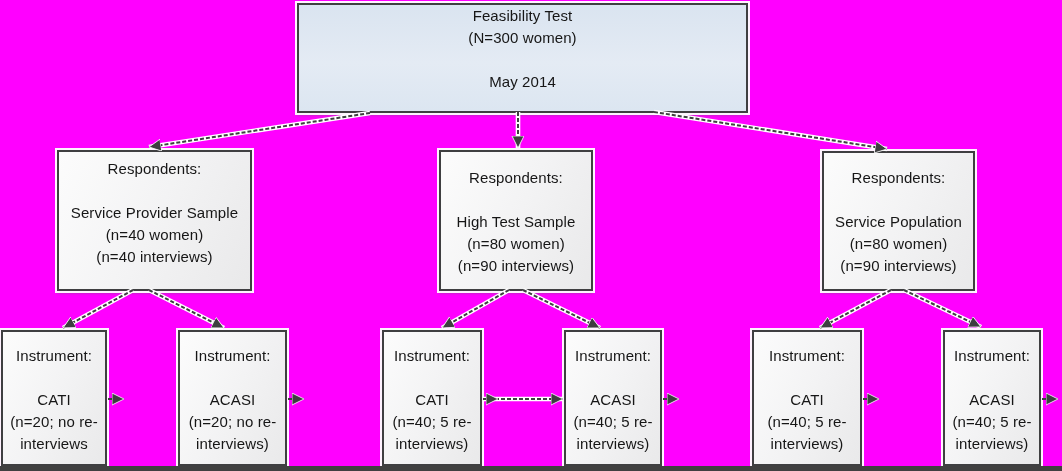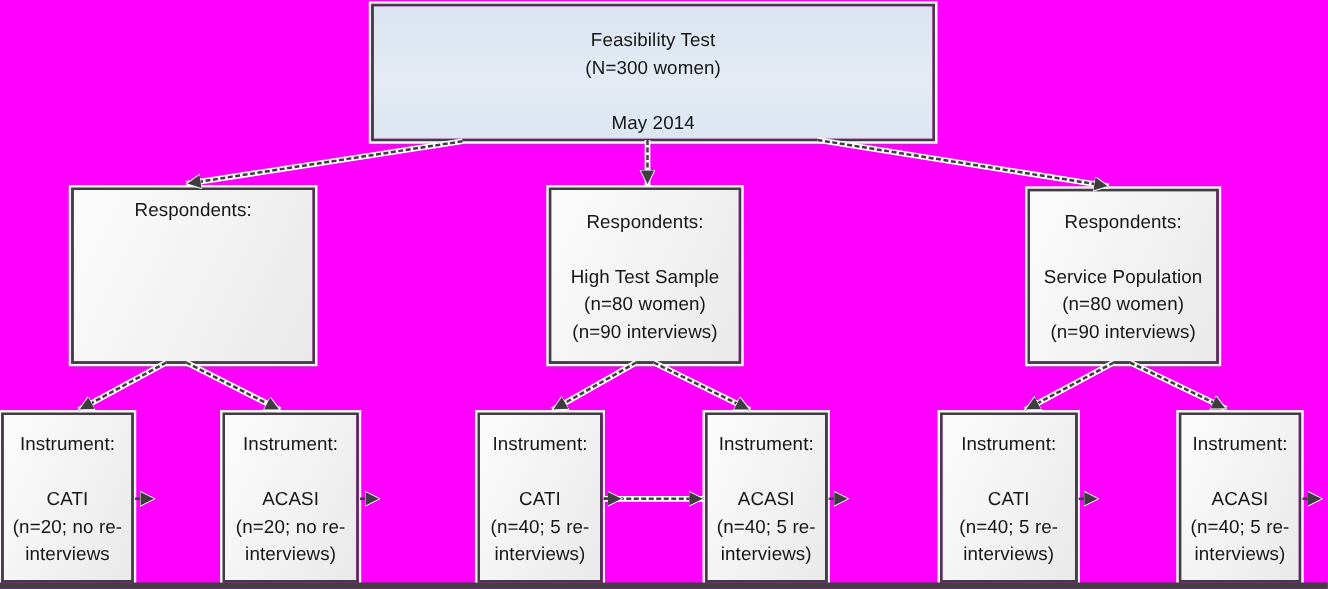--- a/index.html
+++ b/index.html
@@ -78,30 +78,33 @@
       <line x1="483" y1="399" x2="563" y2="399" marker-end="url(#ah)"></line>
       <line x1="483" y1="399" x2="498" y2="399" marker-end="url(#ah)"></line>
       <line x1="108" y1="399" x2="124" y2="399" marker-end="url(#ah)"></line>
       <line x1="288" y1="399" x2="304" y2="399" marker-end="url(#ah)"></line>
       <line x1="663" y1="399" x2="679" y2="399" marker-end="url(#ah)"></line>
       <line x1="863" y1="399" x2="879" y2="399" marker-end="url(#ah)"></line>
       <line x1="1042" y1="399" x2="1058" y2="399" marker-end="url(#ah)"></line>
     </g>
   </svg>
 
-  <div class="box blue" style="left:297px;top:3px;width:451px;height:110px;padding-top:17px">
+  <div class="box blue" style="left:297px;top:3px;width:451px;height:110px;padding-top:0">
     <div class="ln">Feasibility Test</div>
     <div class="ln">(N=300 women)</div>
     <div class="sp"></div>
     <div class="ln">May 2014</div>
   </div>
 
   <div class="box" style="left:57px;top:150px;width:195px;height:141px;padding-top:6px">
     <div class="ln">Respondents:</div>
     <div class="sp"></div>
+    <div class="ln">Service Provider Sample</div>
+    <div class="ln">(n=40 women)</div>
+    <div class="ln">(n=40 interviews)</div>
   </div>
 
   <div class="box" style="left:439px;top:150px;width:154px;height:141px;padding-top:15px">
     <div class="ln">Respondents:</div>
     <div class="sp"></div>
     <div class="ln">High Test Sample</div>
     <div class="ln">(n=80 women)</div>
     <div class="ln">(n=90 interviews)</div>
   </div>
 

